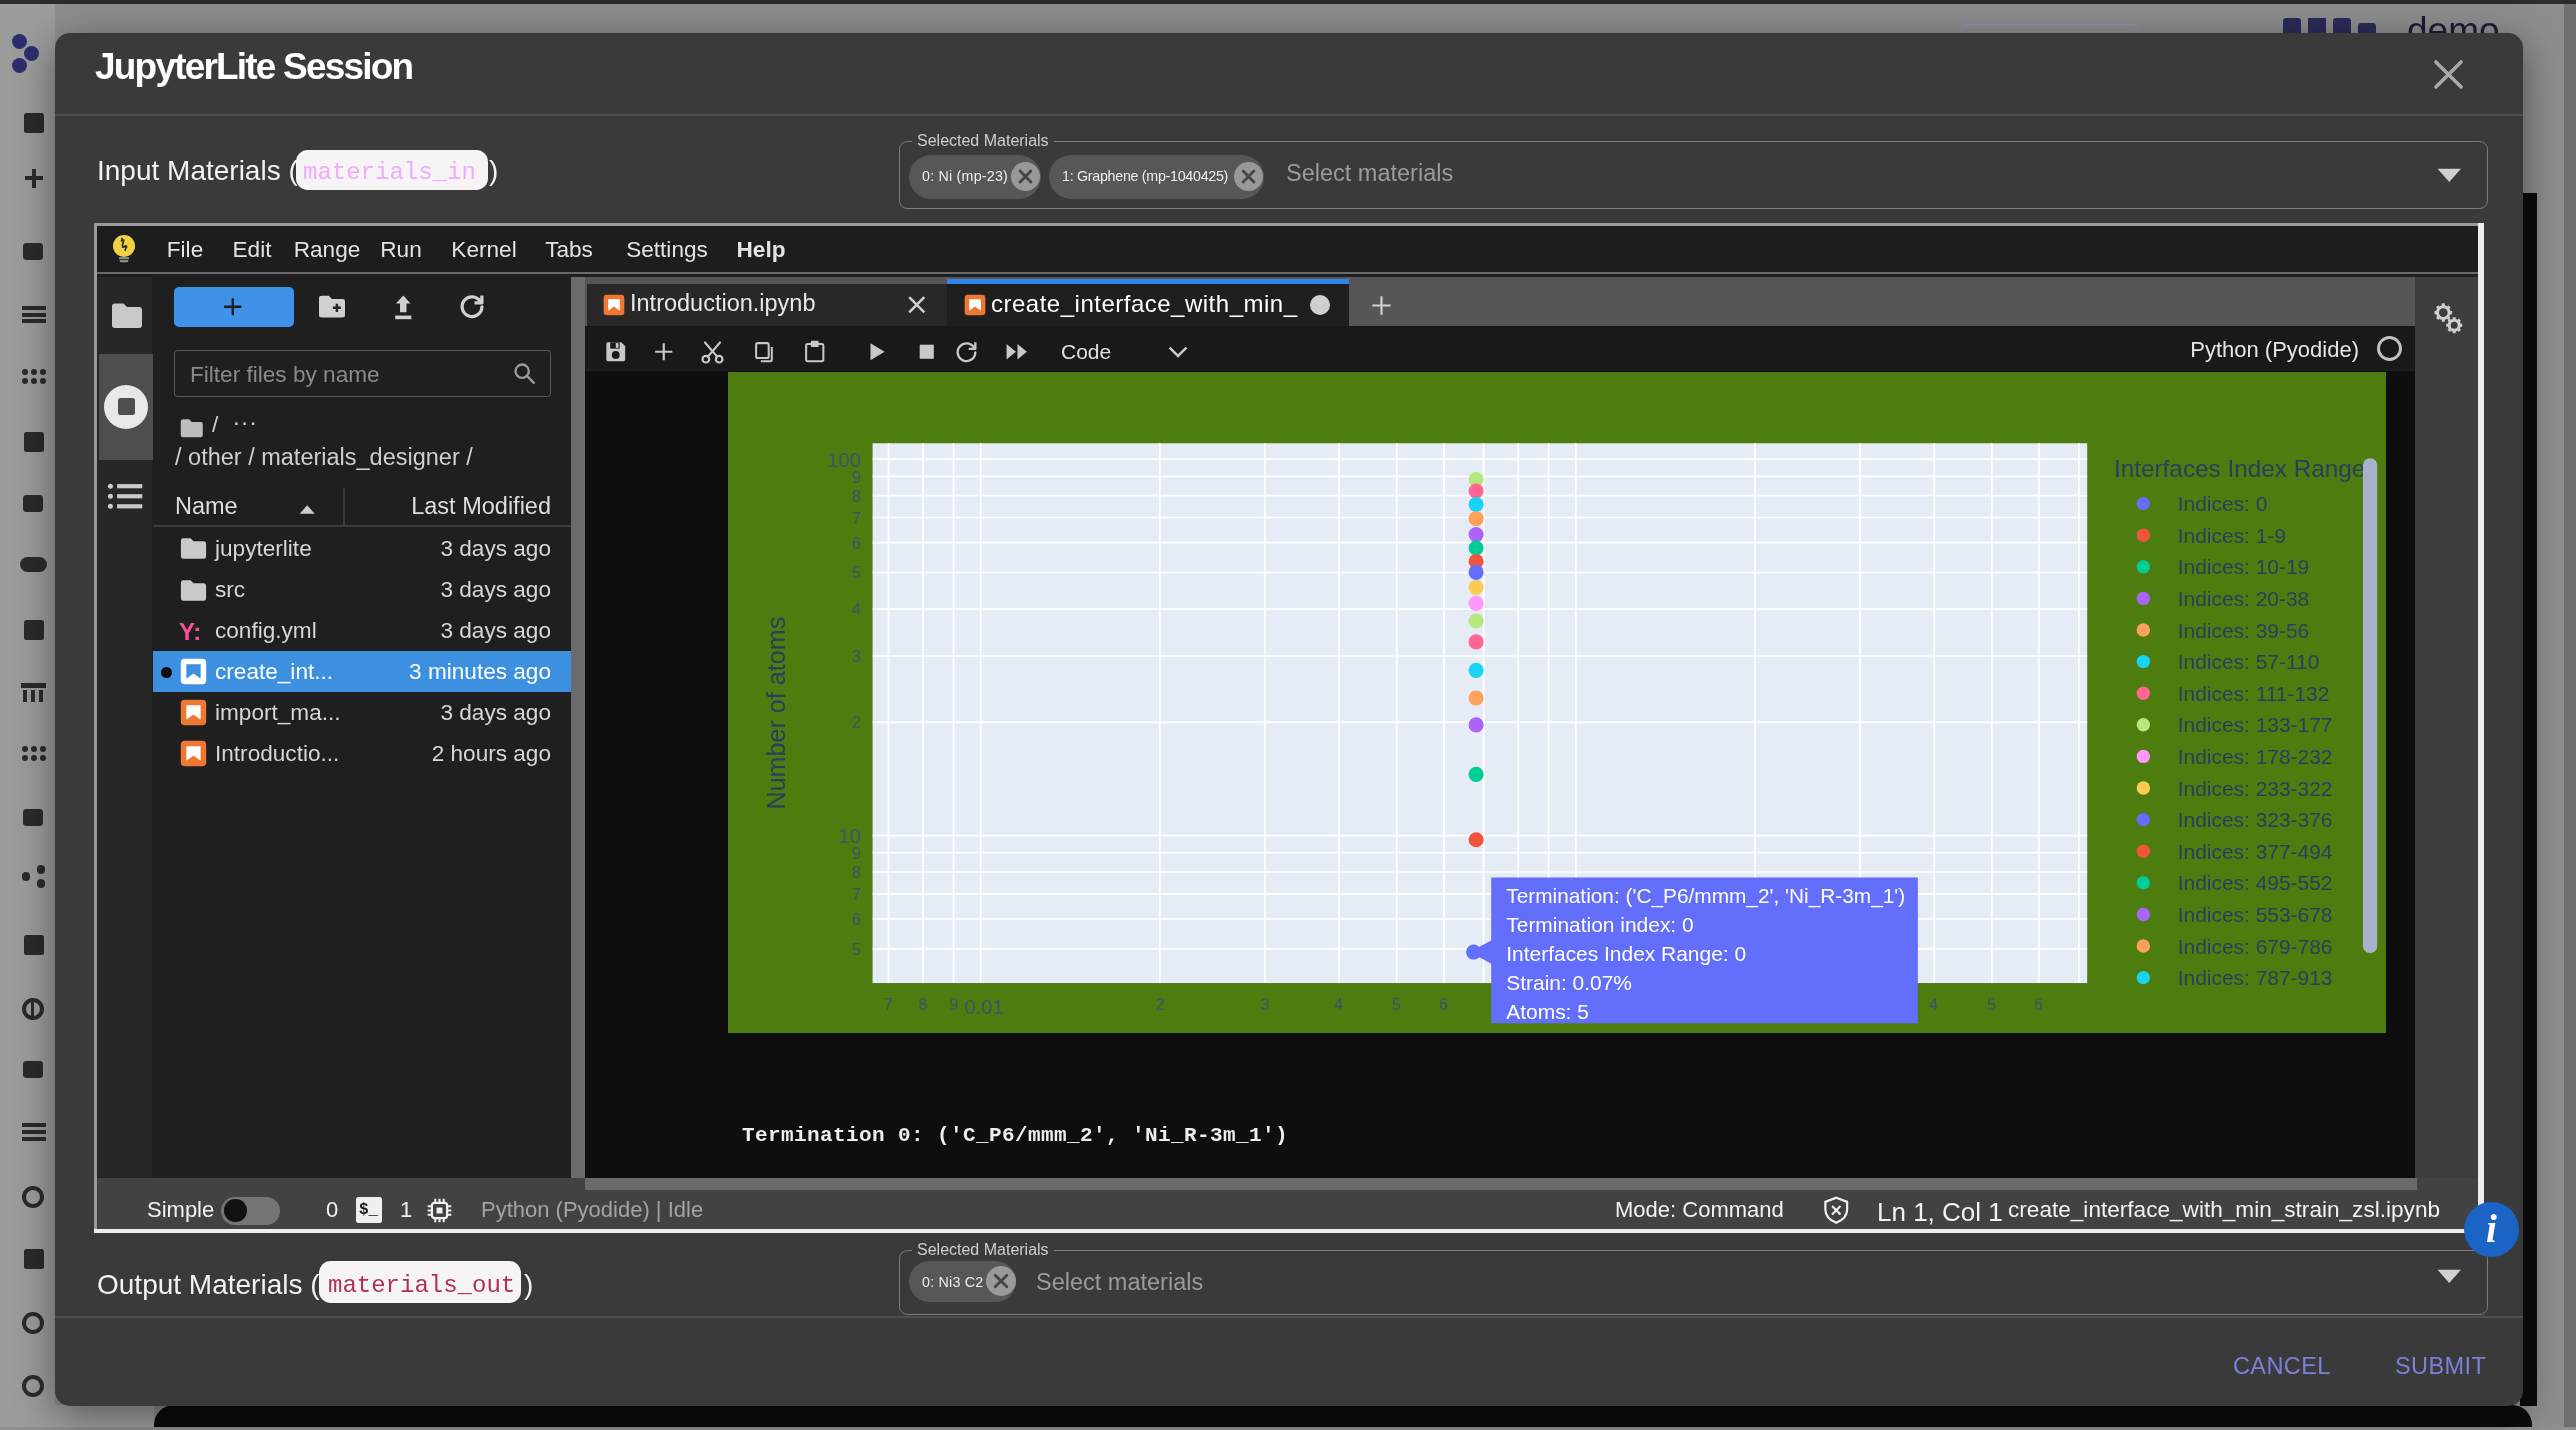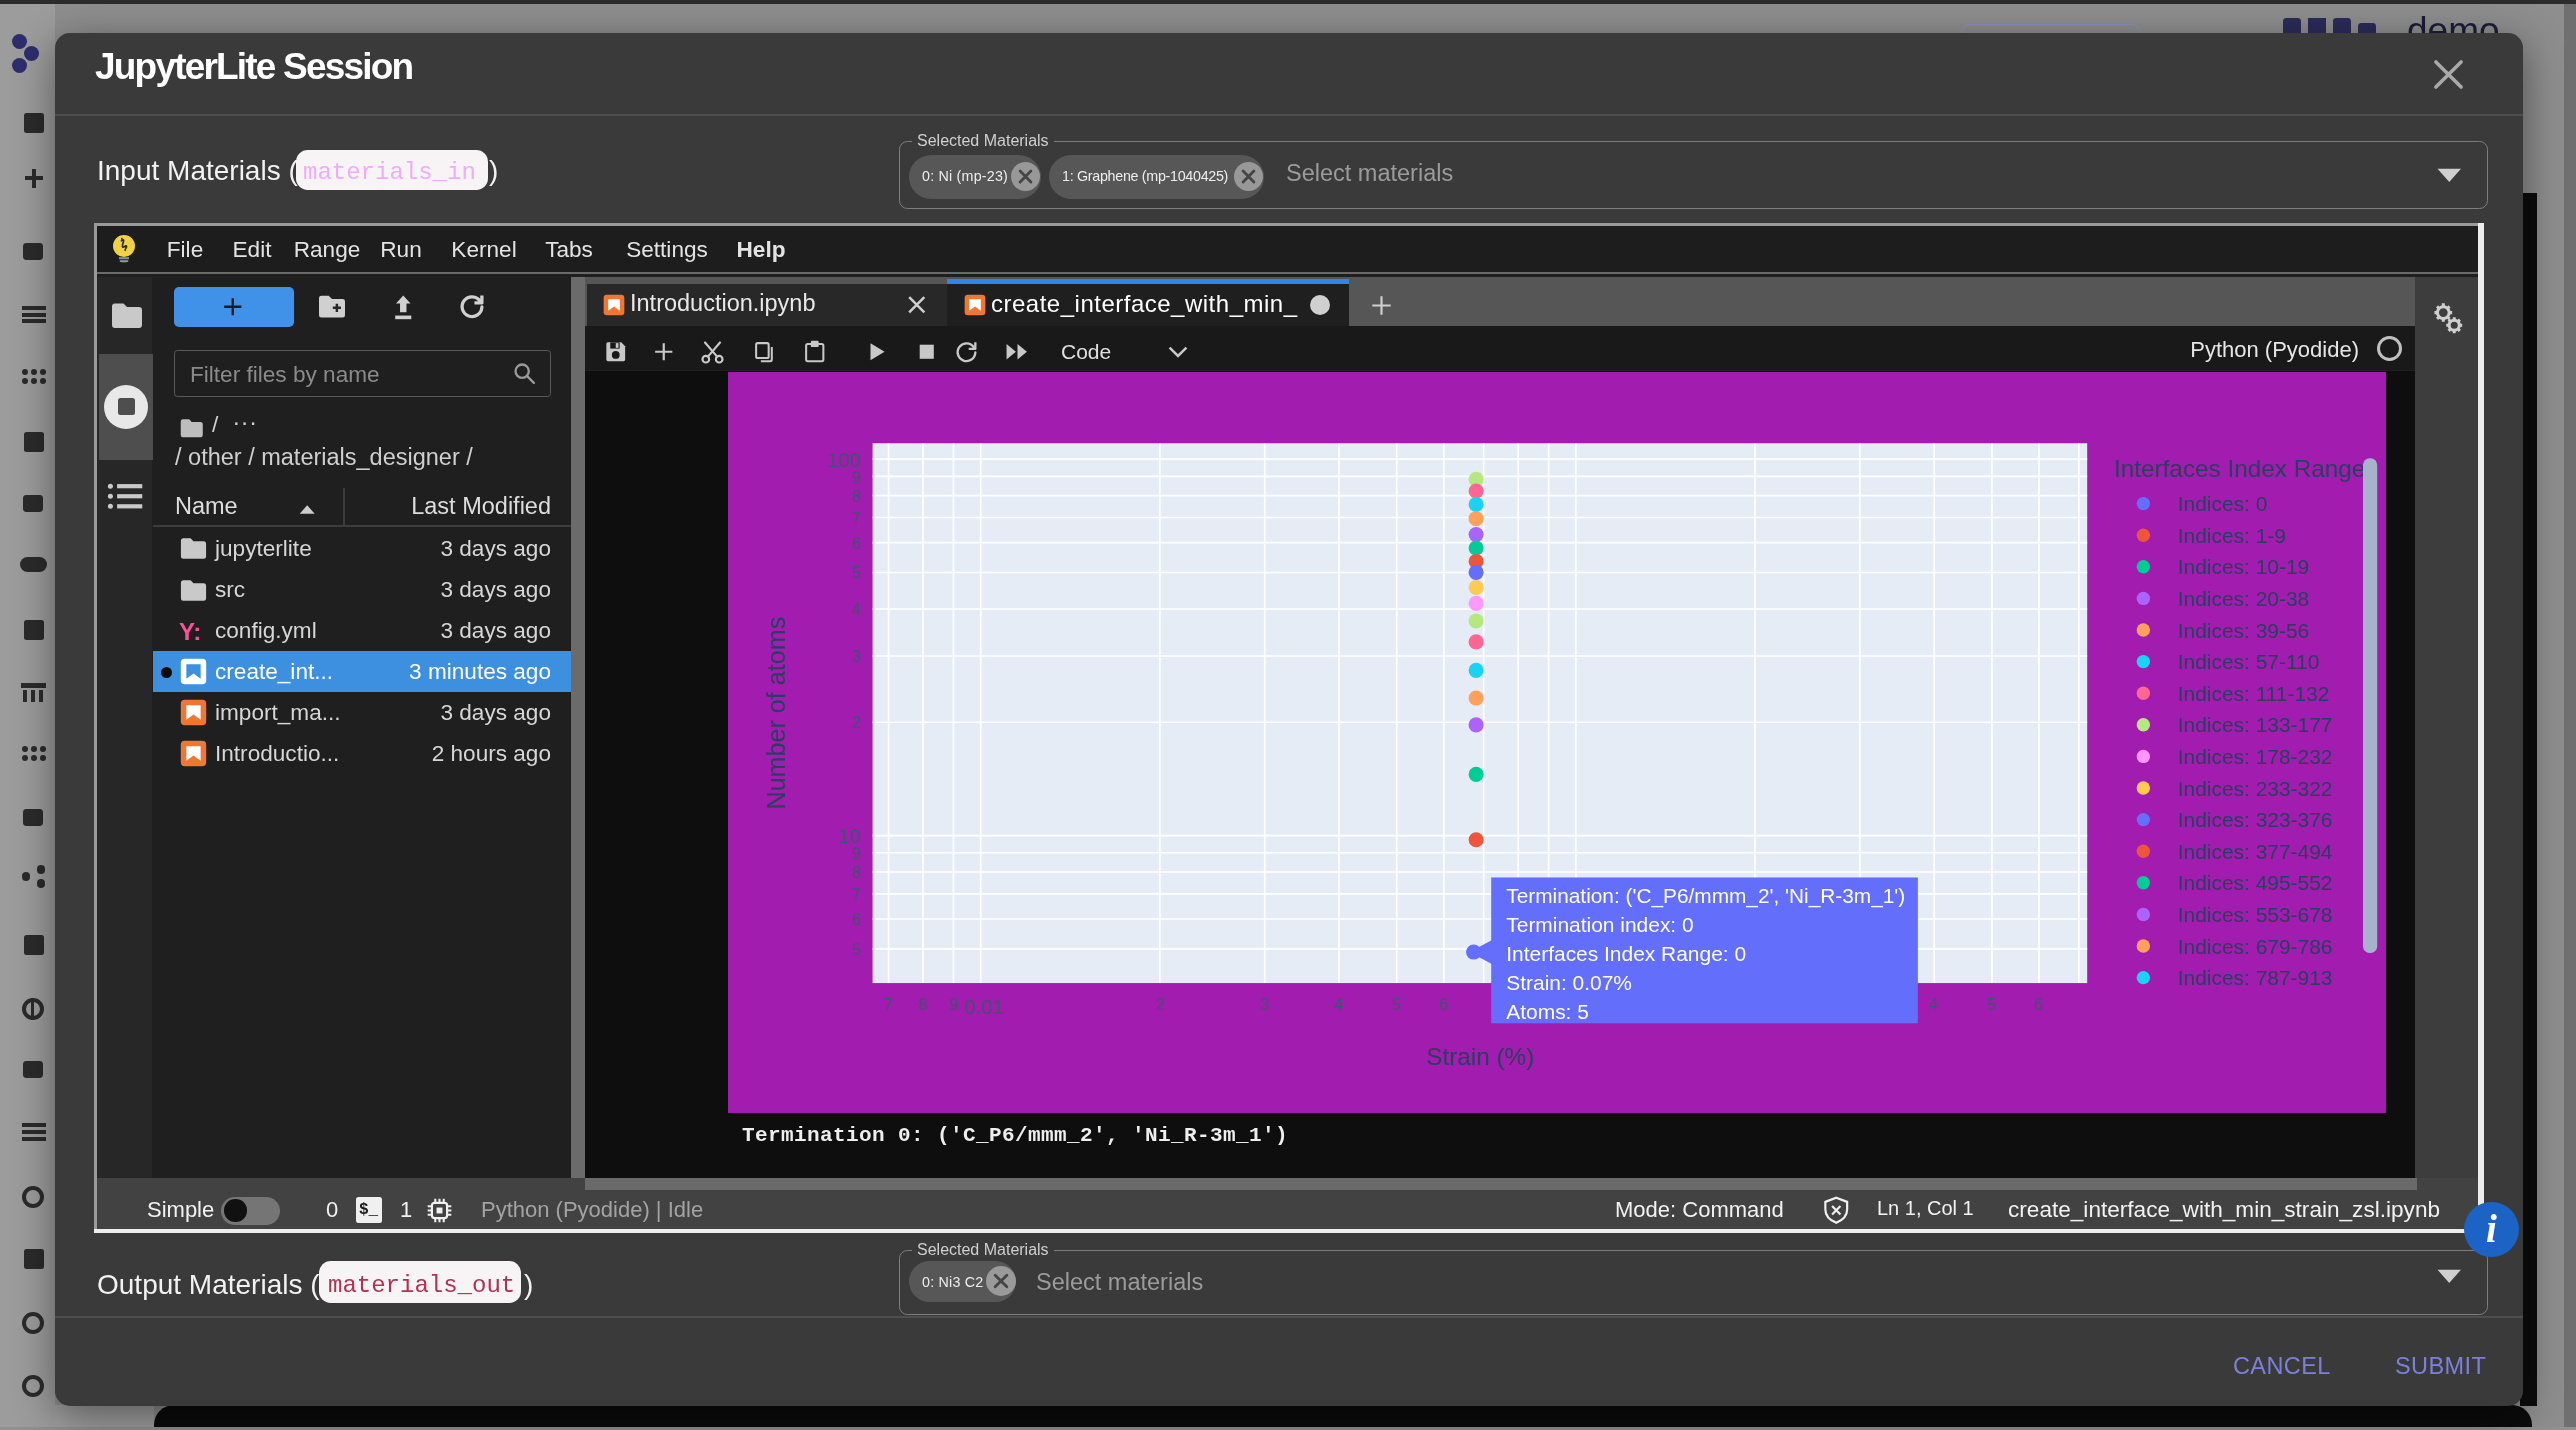--- a/index.html
+++ b/index.html
@@ -274,21 +274,21 @@
         <div class="abs" style="left:491px;top:148px;width:1830px;height:808px;background:#0e0e0e;"></div>
         <div class="abs" style="left:2321px;top:54px;width:63px;height:901px;background:#3d3d3d;"></div>
         <svg class="abs" style="left:2335px;top:77px;" width="37" height="37" viewBox="0 0 44 44">
           <g stroke="#cfcfcf" stroke-width="3.6" fill="none">
             <circle cx="17" cy="15" r="7"></circle>
             <path d="M17 4 v4 M17 22 v4 M6.5 15 h4 M23.5 15 h4 M9.6 7.6 l2.8 2.8 M21.6 19.6 l2.8 2.8 M24.4 7.6 l-2.8 2.8 M12.4 19.6 l-2.8 2.8"></path>
             <circle cx="30" cy="30" r="6"></circle>
             <path d="M30 20.5 v3.5 M30 36 v3.5 M20.5 30 h3.5 M36 30 h3.5 M23.3 23.3 l2.5 2.5 M34.2 34.2 l2.5 2.5 M36.7 23.3 l-2.5 2.5 M25.8 34.2 l-2.5 2.5"></path>
           </g>
         </svg>
-        <div class="abs" style="left:634px;top:149px;width:1658px;height:741px;background:#a21caf;overflow:hidden;"><svg width="1658" height="741" viewBox="0 0 1977 884" font-family="Liberation Sans, sans-serif">
+        <div class="abs" style="left:634px;top:149px;width:1658px;height:661px;background:#4d7c0f;overflow:hidden;"><svg width="1658" height="741" viewBox="0 0 1977 884" font-family="Liberation Sans, sans-serif">
             <rect x="172" y="85" width="1449" height="644" fill="#e5ecf6"></rect>
             <path d="M191.0 85 V729 M232.2 85 V729 M268.5 85 V729 M301.0 85 V729 M514.7 85 V729 M639.8 85 V729 M728.5 85 V729 M797.3 85 V729 M853.5 85 V729 M901.0 85 V729 M942.2 85 V729 M978.5 85 V729 M1011.0 85 V729 M1224.7 85 V729 M1349.8 85 V729 M1438.5 85 V729 M1507.3 85 V729 M1563.5 85 V729 M1611.0 85 V729 M172 688.2 H1621 M172 652.6 H1621 M172 622.6 H1621 M172 596.5 H1621 M172 573.5 H1621 M172 553.0 H1621 M172 417.8 H1621 M172 338.8 H1621 M172 282.7 H1621 M172 239.2 H1621 M172 203.6 H1621 M172 173.6 H1621 M172 147.5 H1621 M172 124.5 H1621 M172 104.0 H1621" stroke="#ffffff" stroke-width="2" fill="none"></path>
             <text x="158" y="113" font-size="24" fill="#42516d" text-anchor="end">100</text>
             <text x="158" y="695" font-size="19" fill="#42516d" text-anchor="end">5</text>
             <text x="158" y="660" font-size="19" fill="#42516d" text-anchor="end">6</text>
             <text x="158" y="630" font-size="19" fill="#42516d" text-anchor="end">7</text>
             <text x="158" y="604" font-size="19" fill="#42516d" text-anchor="end">8</text>
             <text x="158" y="581" font-size="19" fill="#42516d" text-anchor="end">9</text>
             <text x="158" y="562" font-size="24" fill="#42516d" text-anchor="end">10</text>
             <text x="158" y="425" font-size="19" fill="#42516d" text-anchor="end">2</text>
@@ -387,21 +387,21 @@
           <rect x="7" y="7" width="18" height="18" rx="3" stroke="#f0f0f0" stroke-width="2.6" fill="none"></rect>
           <rect x="12.5" y="12.5" width="7" height="7" fill="#f0f0f0"></rect>
           <path d="M11 7 V2 M16 7 V2 M21 7 V2 M11 30 V25 M16 30 V25 M21 30 V25 M7 11 H2 M7 16 H2 M7 21 H2 M30 11 H25 M30 16 H25 M30 21 H25" stroke="#f0f0f0" stroke-width="2.4"></path>
         </svg>
         <div class="abs" style="left:387px;top:974px;font-size:22px;color:#a3a3a3;white-space:nowrap;">Python (Pyodide) | Idle</div>
         <div class="abs" style="left:1521px;top:974px;font-size:22px;color:#f2f2f2;white-space:nowrap;">Mode: Command</div>
         <svg class="abs" style="left:1728px;top:973px;" width="28.5" height="28.5" viewBox="0 0 34 34">
           <path d="M17 2 L30 7 V16 C30 24 24 29 17 32 C10 29 4 24 4 16 V7 Z" stroke="#f0f0f0" stroke-width="2.6" fill="none"></path>
           <path d="M12 12 L22 22 M22 12 L12 22" stroke="#f0f0f0" stroke-width="2.6"></path>
         </svg>
-        <div class="abs" style="left:1783px;top:974px;font-size:20px;color:#f2f2f2;white-space:nowrap;">Ln 1, Col 1</div>
+        <div class="abs" style="left:1783px;top:974px;font-size:26px;color:#f2f2f2;white-space:nowrap;">Ln 1, Col 1</div>
         <div class="abs" style="left:1914px;top:974px;font-size:22.6px;color:#f2f2f2;white-space:nowrap;">create_interface_with_min_strain_zsl.ipynb</div>
       </div>
       <div class="abs" style="left:39px;top:190px;width:2390px;height:3.4px;background:#9a9a9a;"></div>
       <div class="abs" style="left:39px;top:190px;width:3.4px;height:1010px;background:#9a9a9a;"></div>
       <div class="abs" style="left:2423px;top:190px;width:5.9px;height:1010px;background:#ededed;"></div>
       <div class="abs" style="left:39px;top:1196px;width:2390px;height:4.2px;background:#ededed;"></div>
       <div class="abs" style="left:42px;top:1236px;font-size:28px;color:#f2f2f2;">Output Materials (</div>
       <div class="abs" style="left:264px;top:1228px;width:202px;height:42px;background:#f6f4f4;border-radius:11.7px;"></div>
       <div class="abs" style="left:273px;top:1239px;font-family:'Liberation Mono',monospace;font-size:24px;color:#b03253;">materials_out</div>
       <div class="abs" style="left:469px;top:1236px;font-size:28px;color:#f2f2f2;">)</div>

